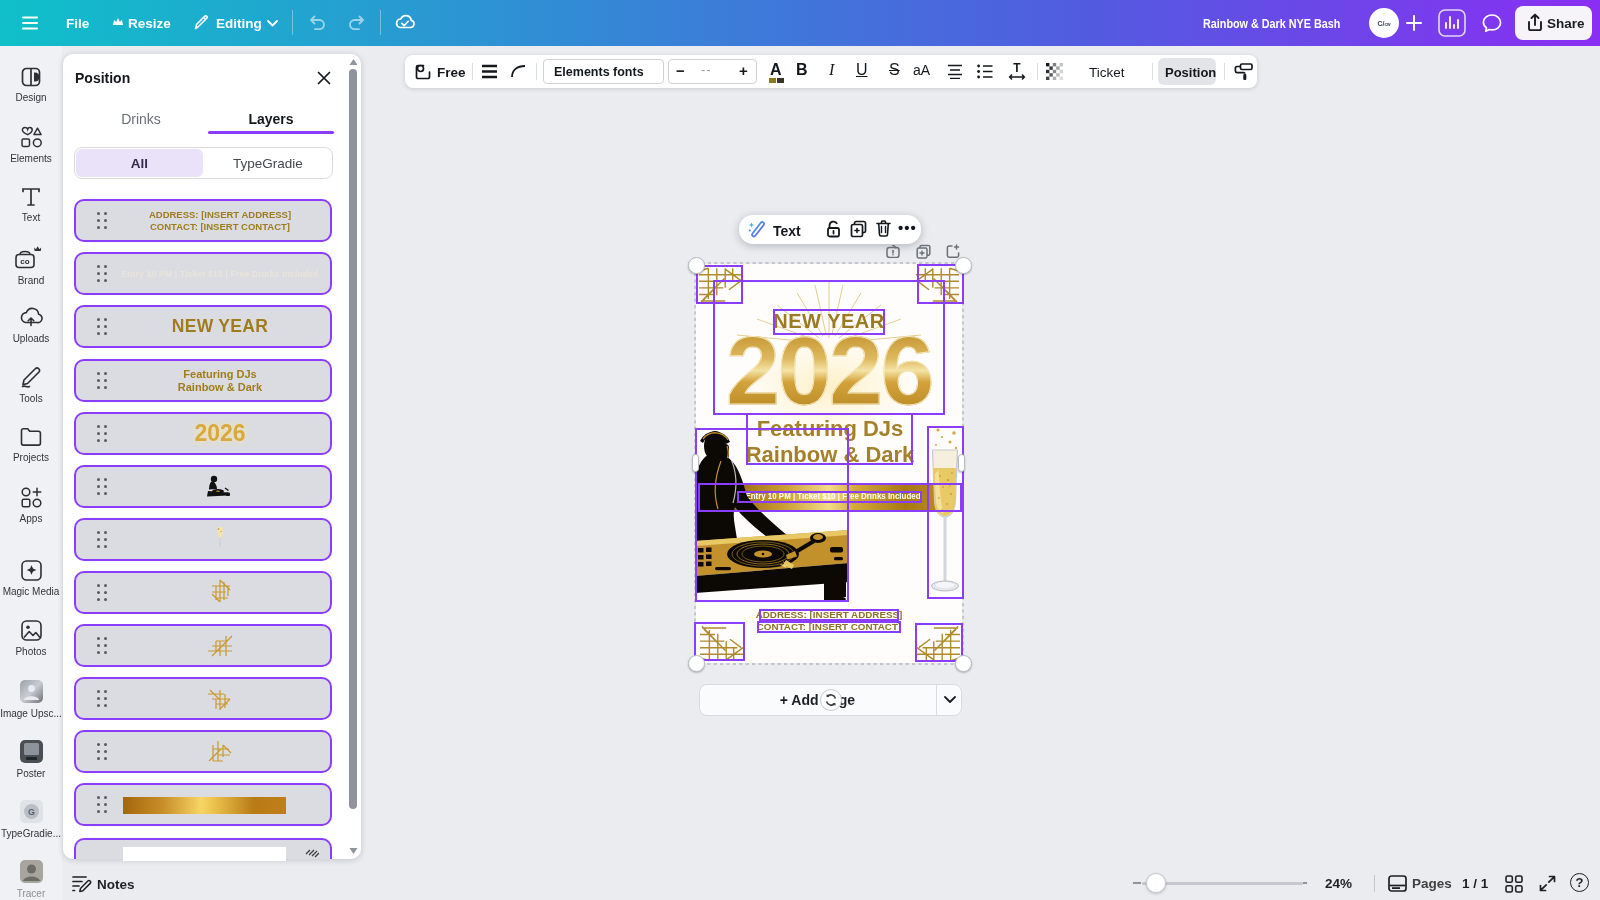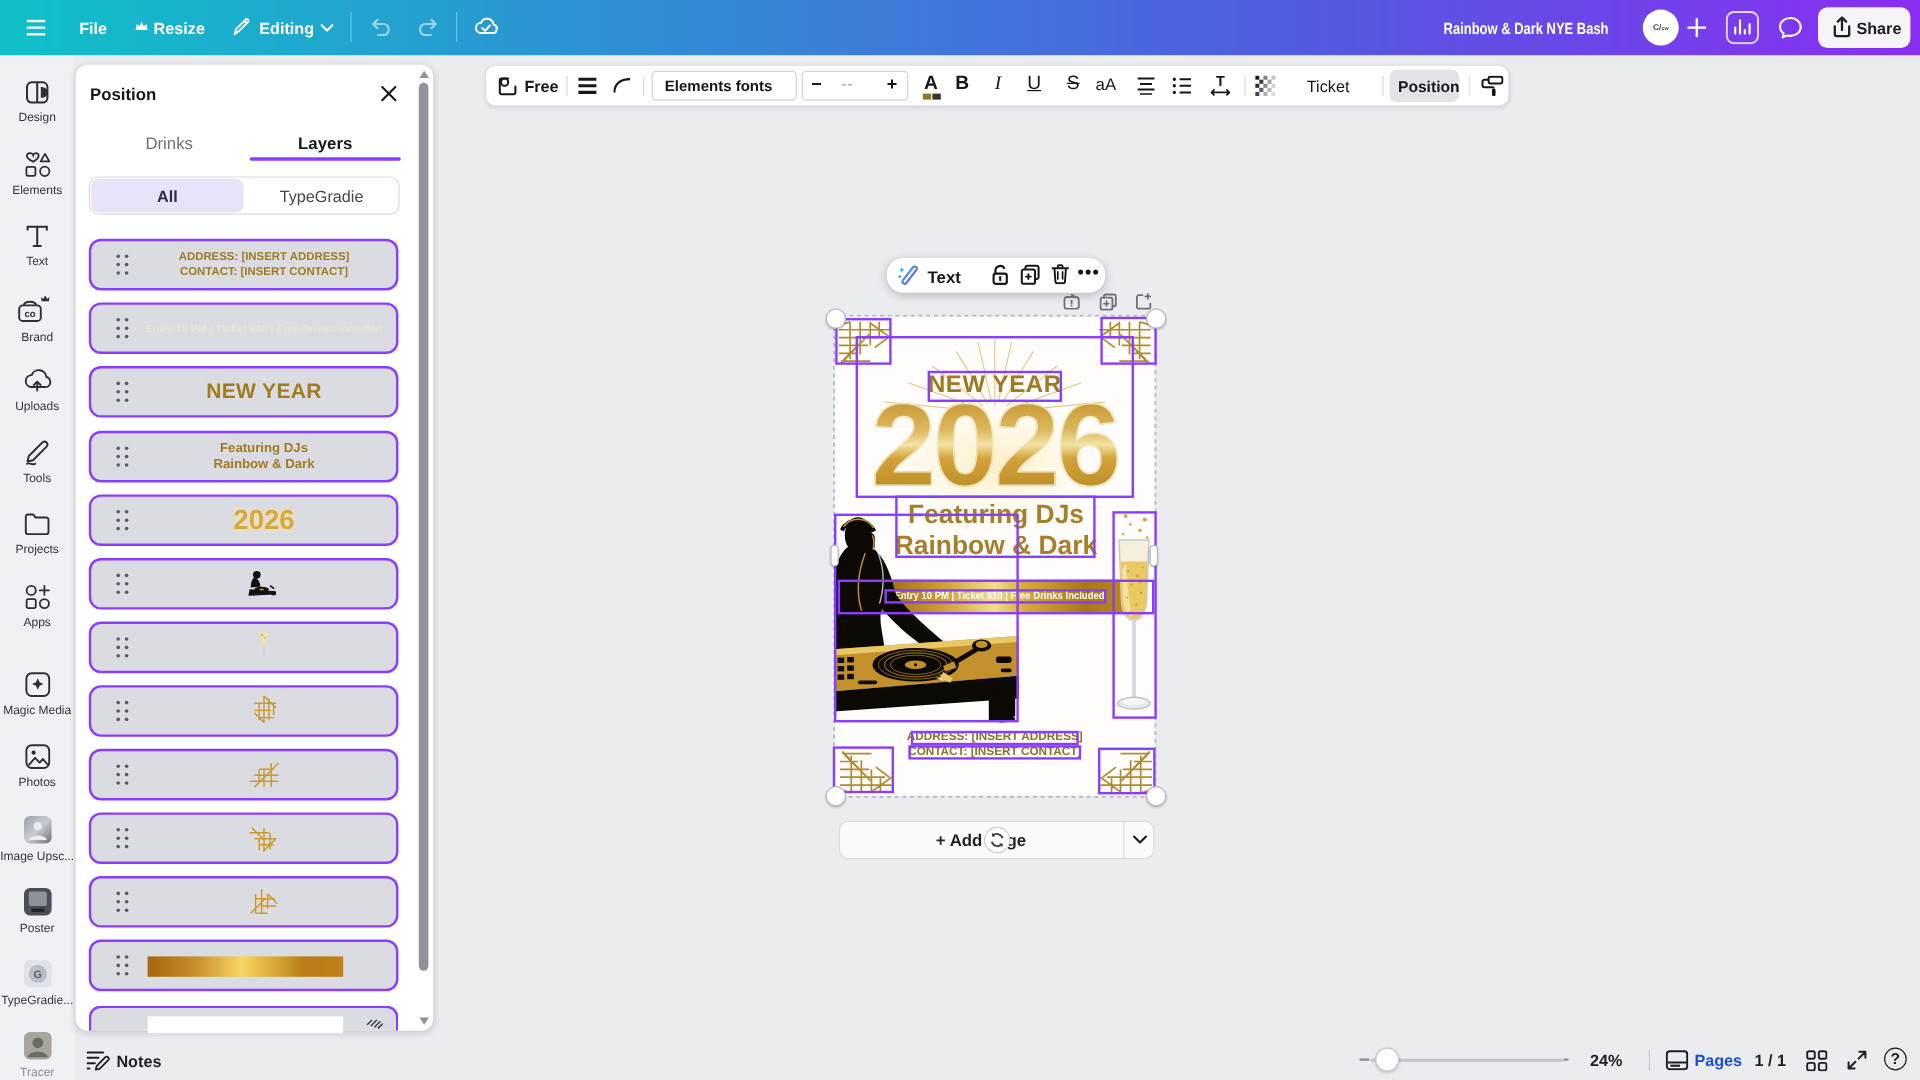--- a/index.html
+++ b/index.html
@@ -689,21 +689,21 @@
     <div class="abs" style="left:1142px;top:881.5px;width:161px;height:3px;background:#c5c8ce;border-radius:2px"></div>
     <div class="abs" style="left:1303px;top:882px;width:4px;height:2px;background:#8f939b"></div>
     <div class="abs" style="left:1146px;top:873px;width:20px;height:20px;background:#fff;border:1px solid #c5c8ce;border-radius:50%;box-shadow:0 1px 3px rgba(0,0,0,.2)"></div>
     <div class="abs" style="left:1325px;top:876px;font-size:13.5px;font-weight:bold;color:#1d2025">24%</div>
     <div class="abs" style="left:1374px;top:875px;width:1px;height:17px;background:#c5c8ce"></div>
     <svg class="abs" style="left:1388px;top:875px" width="19" height="17" viewBox="0 0 19 17">
       <rect x="1" y="1" width="17" height="15" rx="2.5" fill="none" stroke="#1d2025" stroke-width="1.7"></rect>
       <path d="M1.5 10.5h16" stroke="#1d2025" stroke-width="1.7"></path>
       <rect x="4" y="12.2" width="8" height="1.8" fill="#1d2025"></rect>
     </svg>
-    <div class="abs" style="left:1412px;top:876px;font-size:13.5px;font-weight:bold;color:#1d4ed8">Pages</div>
+    <div class="abs" style="left:1412px;top:876px;font-size:13.5px;font-weight:bold;color:#404040">Pages</div>
     <div class="abs" style="left:1462px;top:876px;font-size:13.5px;font-weight:bold;color:#1d2025">1 / 1</div>
     <svg class="abs" style="left:1505px;top:875px" width="18" height="18" viewBox="0 0 18 18">
       <g fill="none" stroke="#1d2025" stroke-width="1.6">
         <rect x="1" y="1" width="6.3" height="6.3" rx="1.6"></rect>
           <rect x="10.7" y="1" width="6.3" height="6.3" rx="1.6"></rect>
         <rect x="1" y="10.7" width="6.3" height="6.3" rx="1.6"></rect>
           <rect x="10.7" y="10.7" width="6.3" height="6.3" rx="1.6"></rect>
       </g>
     </svg>
     <svg class="abs" style="left:1539px;top:875px" width="17" height="17" viewBox="0 0 17 17">

